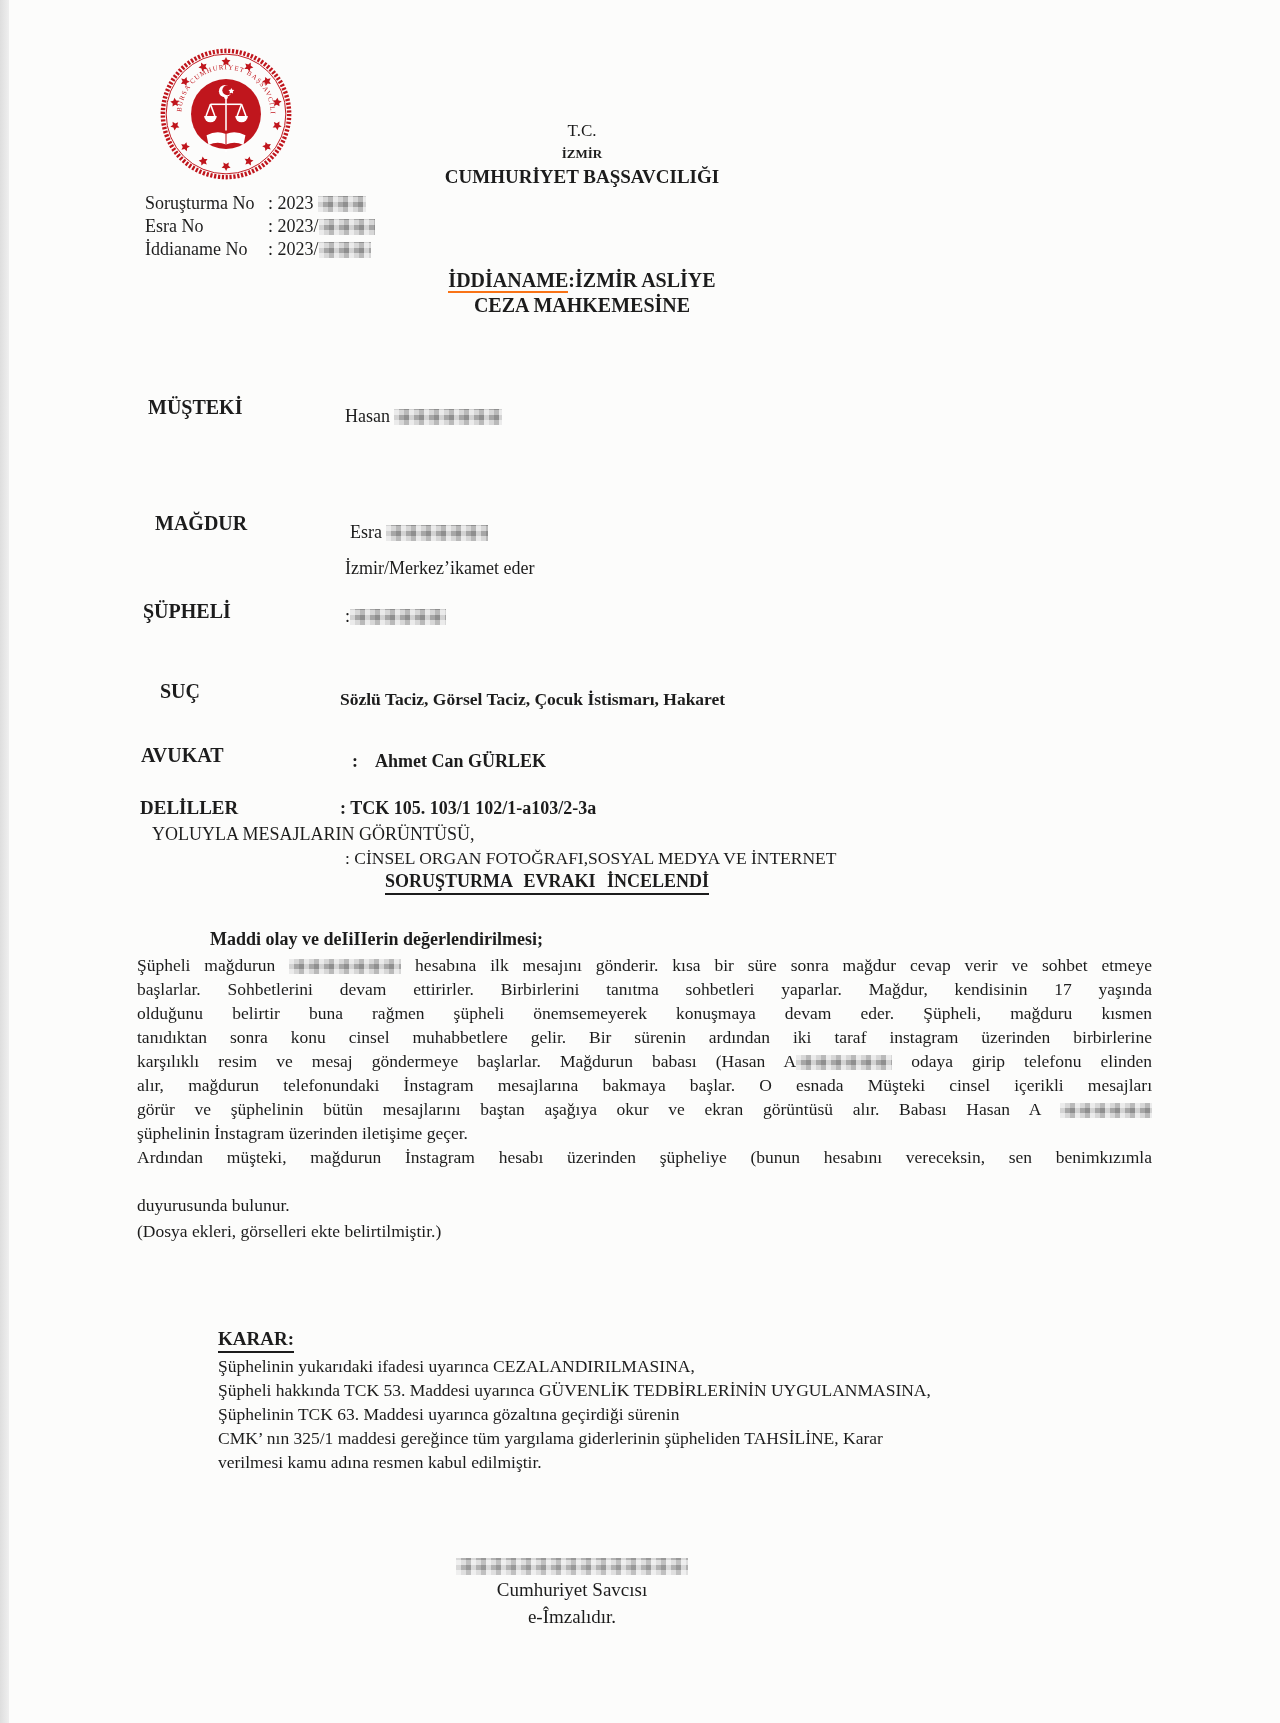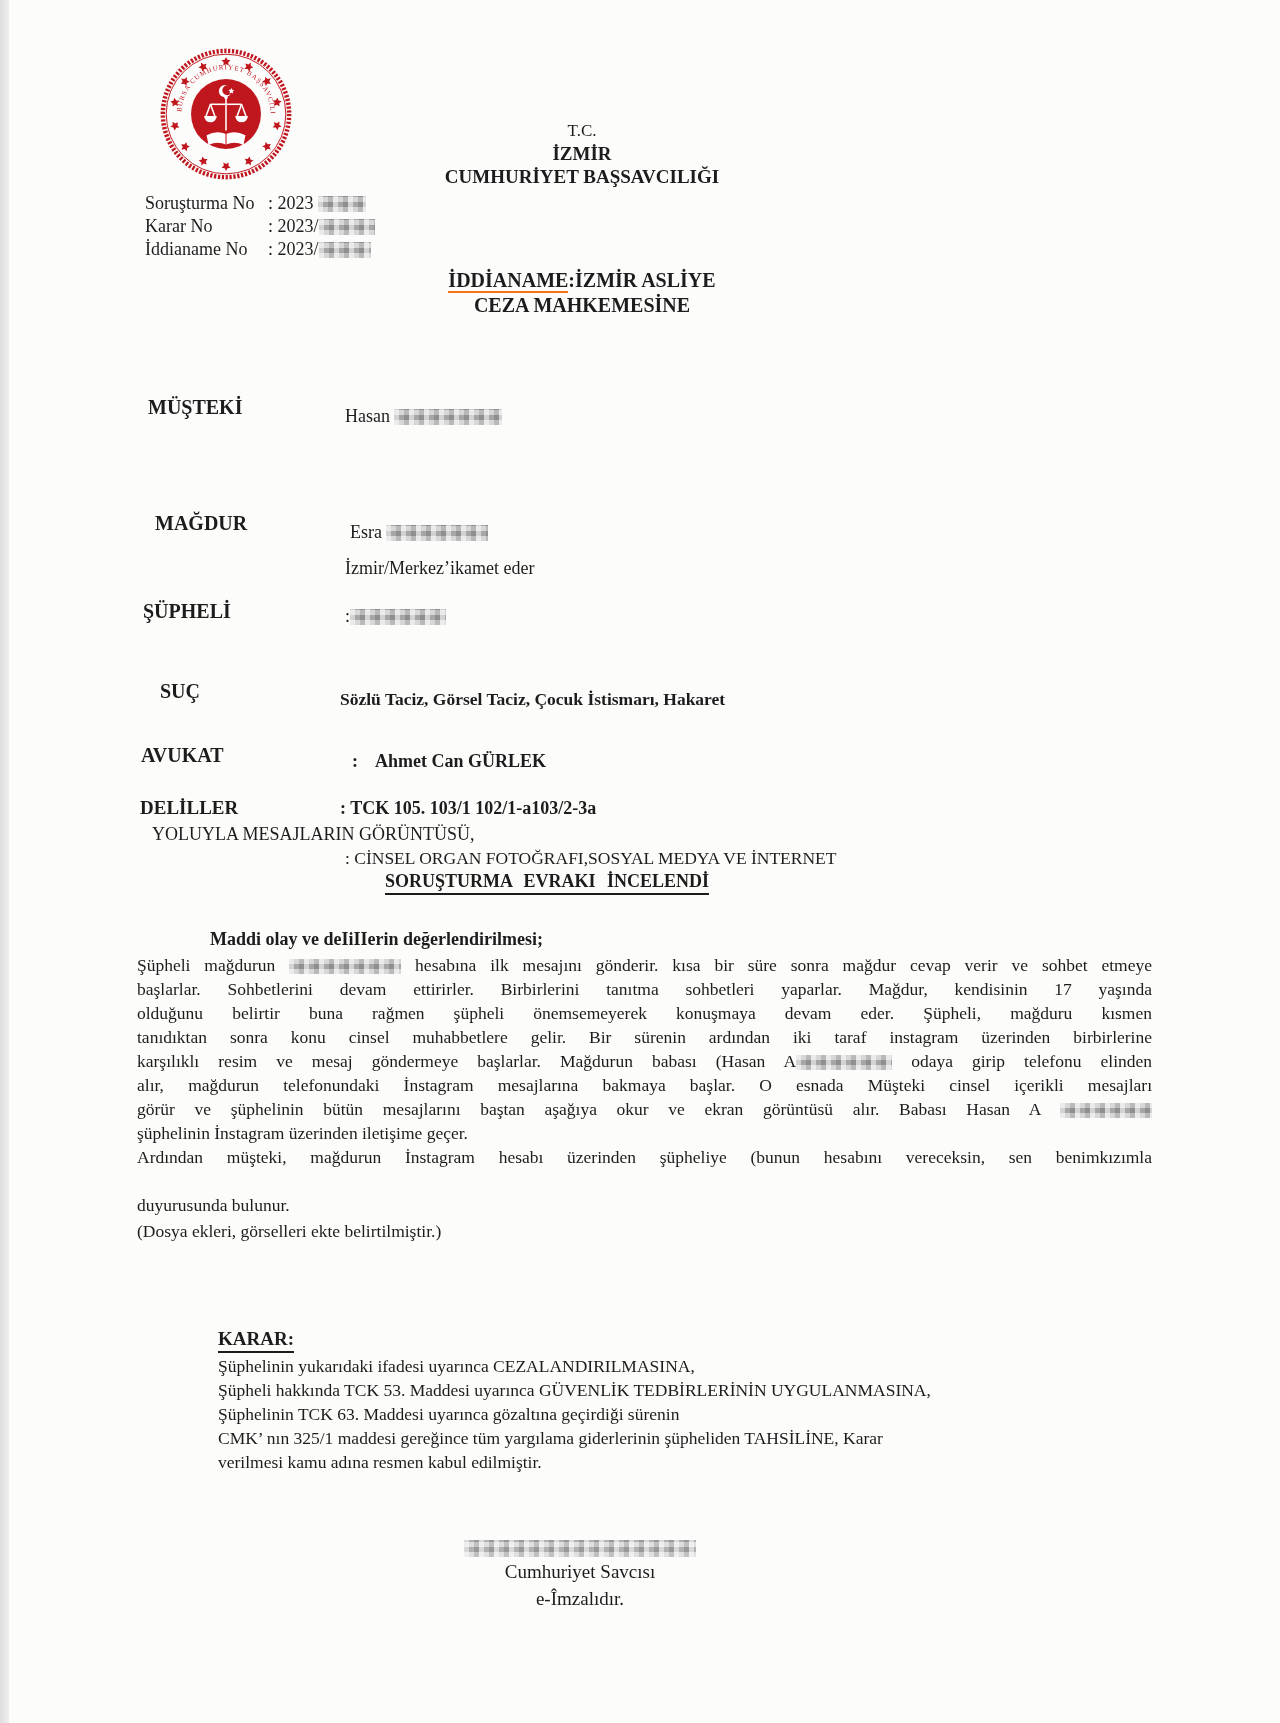--- a/index.html
+++ b/index.html
@@ -20,39 +20,39 @@
       repeating-linear-gradient(90deg, rgba(255,255,255,.5) 0 5px, rgba(0,0,0,0) 5px 10px, rgba(0,0,0,.14) 10px 15px),
       repeating-linear-gradient(0deg, rgba(255,255,255,.4) 0 5px, rgba(0,0,0,.12) 5px 10px);
   }
   .px-sig{background-color:#cacaca;height:17px;}
   
   .cn-row{font-size:18px;line-height:23px;white-space:pre;}
   .cn-label{display:inline-block;width:123px;}
   
   .hdr{left:282px;top:120px;width:600px;text-align:center;}
   .hdr .tc{font-size:17px;line-height:22px;}
-  .hdr .city{font-size:19px;line-height:23px;font-weight:bold;}
+  .hdr .city{font-size:13px;line-height:23px;font-weight:bold;}
   .hdr .office{font-size:19px;line-height:24px;font-weight:bold;}
   .addr{left:282px;top:268px;width:600px;text-align:center;font-weight:bold;font-size:20px;line-height:25px;}
   .u2{border-bottom:2px solid #f97316;padding-bottom:0px;}
   
   .plabel{font-size:20px;font-weight:bold;}
   .pvalue{font-size:18px;}
   .pre{white-space:pre;}
   .review{font-size:18px;font-weight:bold;word-spacing:7px;border-bottom:2px solid #1c1c1c;padding-bottom:1px;}
   
   .nhead{font-size:18px;font-weight:bold;}
   .bl,.bs{left:137px;width:1015px;font-size:17.5px;height:24px;}
   .bl{text-align:justify;text-align-last:justify;}
   .bs{text-align:left;}
   
   .khead{font-size:19px;font-weight:bold;border-bottom:2px solid #1c1c1c;padding-bottom:1px;}
   .kline{left:218px;width:950px;font-size:17.5px;}
   
-  .sig{left:400px;width:360px;text-align:center;}
+  .sig{left:392px;width:360px;text-align:center;margin-top:18px;}
   .sig-title{font-size:19px;}
   .emblem{position:absolute;left:158px;top:46px;width:136px;height:136px;}
 </style>
 </head>
 <body>
 
 <div class="page">
   <div class="edge-left"></div>
 
   <svg class="emblem" viewBox="0 0 140 140">
@@ -103,21 +103,21 @@
 
     <g>
       <path d="M50,92 Q60,86.5 70,90.5 Q80,86.5 90,92 L88,102 Q79,97.5 70,101.5 Q61,97.5 52,102 Z" fill="#ffffff"></path>
       <path d="M70,90.5 L70,101.5" stroke="#c0161d" stroke-width="1.1" fill="none"></path>
       <circle cx="70" cy="108" r="1.4" fill="#ffffff"></circle>
     </g>
   </svg>
 
   <div class="abs" style="left:145px;top:192px;">
     <div class="cn-row"><span class="cn-label">Soruşturma No</span><span>: 2023 </span><span class="px" style="width:48px"></span></div>
-    <div class="cn-row"><span class="cn-label">Karar No</span><span>: 2023/</span><span class="px" style="width:56px"></span></div>
+    <div class="cn-row"><span class="cn-label">Esra No</span><span>: 2023/</span><span class="px" style="width:56px"></span></div>
     <div class="cn-row"><span class="cn-label">İddianame No</span><span>: 2023/</span><span class="px" style="width:52px"></span></div>
   </div>
 
   <div class="abs hdr">
     <div class="tc">T.C.</div>
     <div class="city">İZMİR</div>
     <div class="office">CUMHURİYET BAŞSAVCILIĞI</div>
   </div>
 
   <div class="abs addr">

